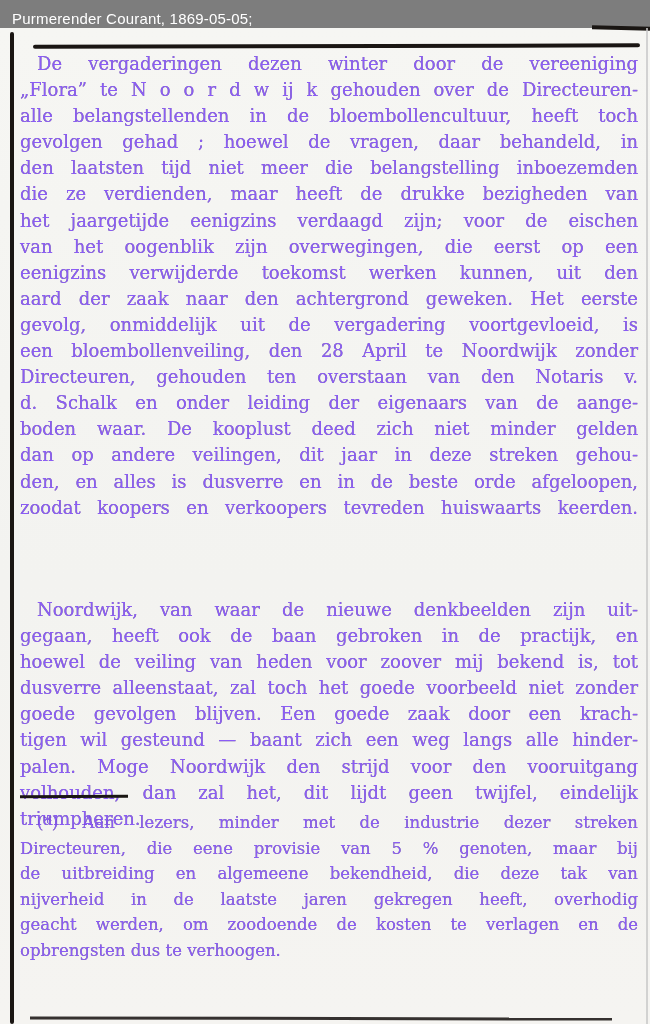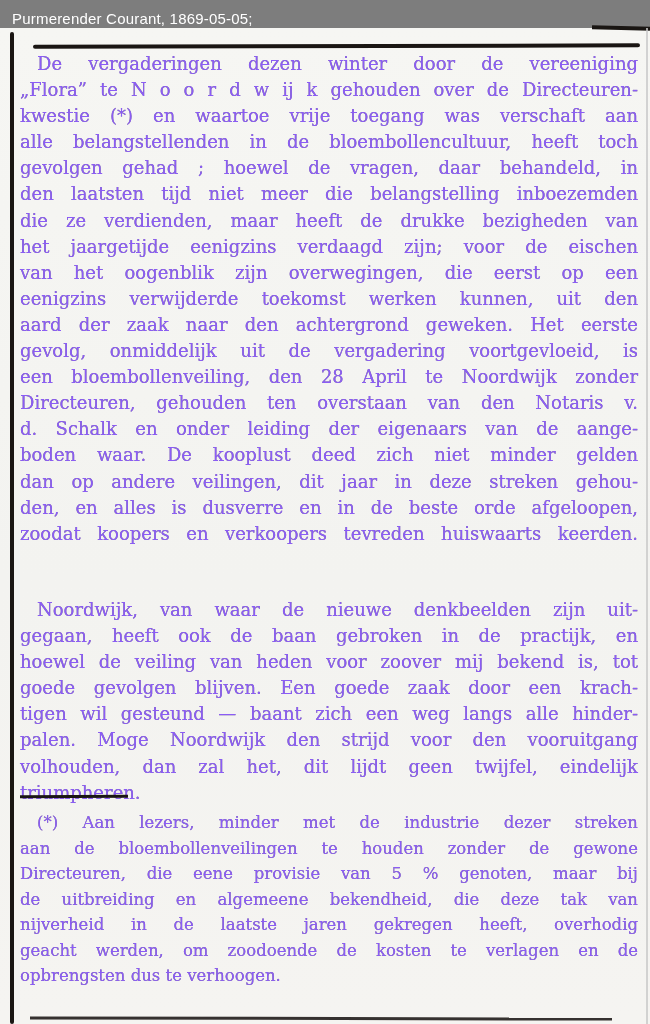--- a/index.html
+++ b/index.html
@@ -48,21 +48,20 @@
   <div class="scan"></div>
 
   <div class="rule rule-top"></div>
   <div class="rule mark-tr"></div>
   <div class="rule border-left"></div>
   <div class="border-right" style="position:absolute;"></div>
 
   <div class="para para1">
       <div class="tline indent">De vergaderingen dezen winter door de vereeniging</div>
       <div class="tline">„Flora” te N o o r d w ij k gehouden over de Directeuren-</div>
-      <div class="tline">kwestie (*) en waartoe vrije toegang was verschaft aan</div>
       <div class="tline">alle belangstellenden in de bloembollencultuur, heeft toch</div>
       <div class="tline">gevolgen gehad ; hoewel de vragen, daar behandeld, in</div>
       <div class="tline">den laatsten tijd niet meer die belangstelling inboezemden</div>
       <div class="tline">die ze verdienden, maar heeft de drukke bezigheden van</div>
       <div class="tline">het jaargetijde eenigzins verdaagd zijn; voor de eischen</div>
       <div class="tline">van het oogenblik zijn overwegingen, die eerst op een</div>
       <div class="tline">eenigzins verwijderde toekomst werken kunnen, uit den</div>
       <div class="tline">aard der zaak naar den achtergrond geweken.  Het eerste</div>
       <div class="tline">gevolg, onmiddelijk uit de vergadering voortgevloeid, is</div>
       <div class="tline">een bloembollenveiling, den 28 April te Noordwijk zonder</div>
@@ -71,32 +70,32 @@
       <div class="tline">boden waar.  De kooplust deed zich niet minder gelden</div>
       <div class="tline">dan op andere veilingen, dit jaar in deze streken gehou-</div>
       <div class="tline">den, en alles is dusverre en in de beste orde afgeloopen,</div>
       <div class="tline">zoodat koopers en verkoopers tevreden huiswaarts keerden.</div>
     </div>
 
   <div class="para para2">
       <div class="tline indent">Noordwijk, van waar de nieuwe denkbeelden zijn uit-</div>
       <div class="tline">gegaan, heeft ook de baan gebroken in de practijk, en</div>
       <div class="tline">hoewel de veiling van heden voor zoover mij bekend is, tot</div>
+      <div class="tline">dusverre alleenstaat, zal toch het goede voorbeeld niet zonder</div>
       <div class="tline">goede gevolgen blijven.  Een goede zaak door een krach-</div>
       <div class="tline">tigen wil gesteund — baant zich een weg langs alle hinder-</div>
       <div class="tline">palen.  Moge Noordwijk den strijd voor den vooruitgang</div>
       <div class="tline">volhouden, dan zal het, dit lijdt geen twijfel, eindelijk</div>
       <div class="tline lastleft">triumpheren.</div>
     </div>
 
   <div class="rule fn-rule"></div>
 
   <div class="para footnote">
       <div class="tline indent">(*)  Aan lezers, minder met de industrie dezer streken</div>
-      <div class="tline">aan de bloembollenveilingen te houden zonder de gewone</div>
       <div class="tline">Directeuren, die eene provisie van 5 % genoten, maar bij</div>
       <div class="tline">de uitbreiding en algemeene bekendheid, die deze tak van</div>
       <div class="tline">nijverheid in de laatste jaren gekregen heeft, overhodig</div>
       <div class="tline">geacht werden, om zoodoende de kosten te verlagen en de</div>
       <div class="tline lastleft">opbrengsten dus te verhoogen.</div>
     </div>
 
   <div class="rule rule-bottom"></div>
 
 </div>

